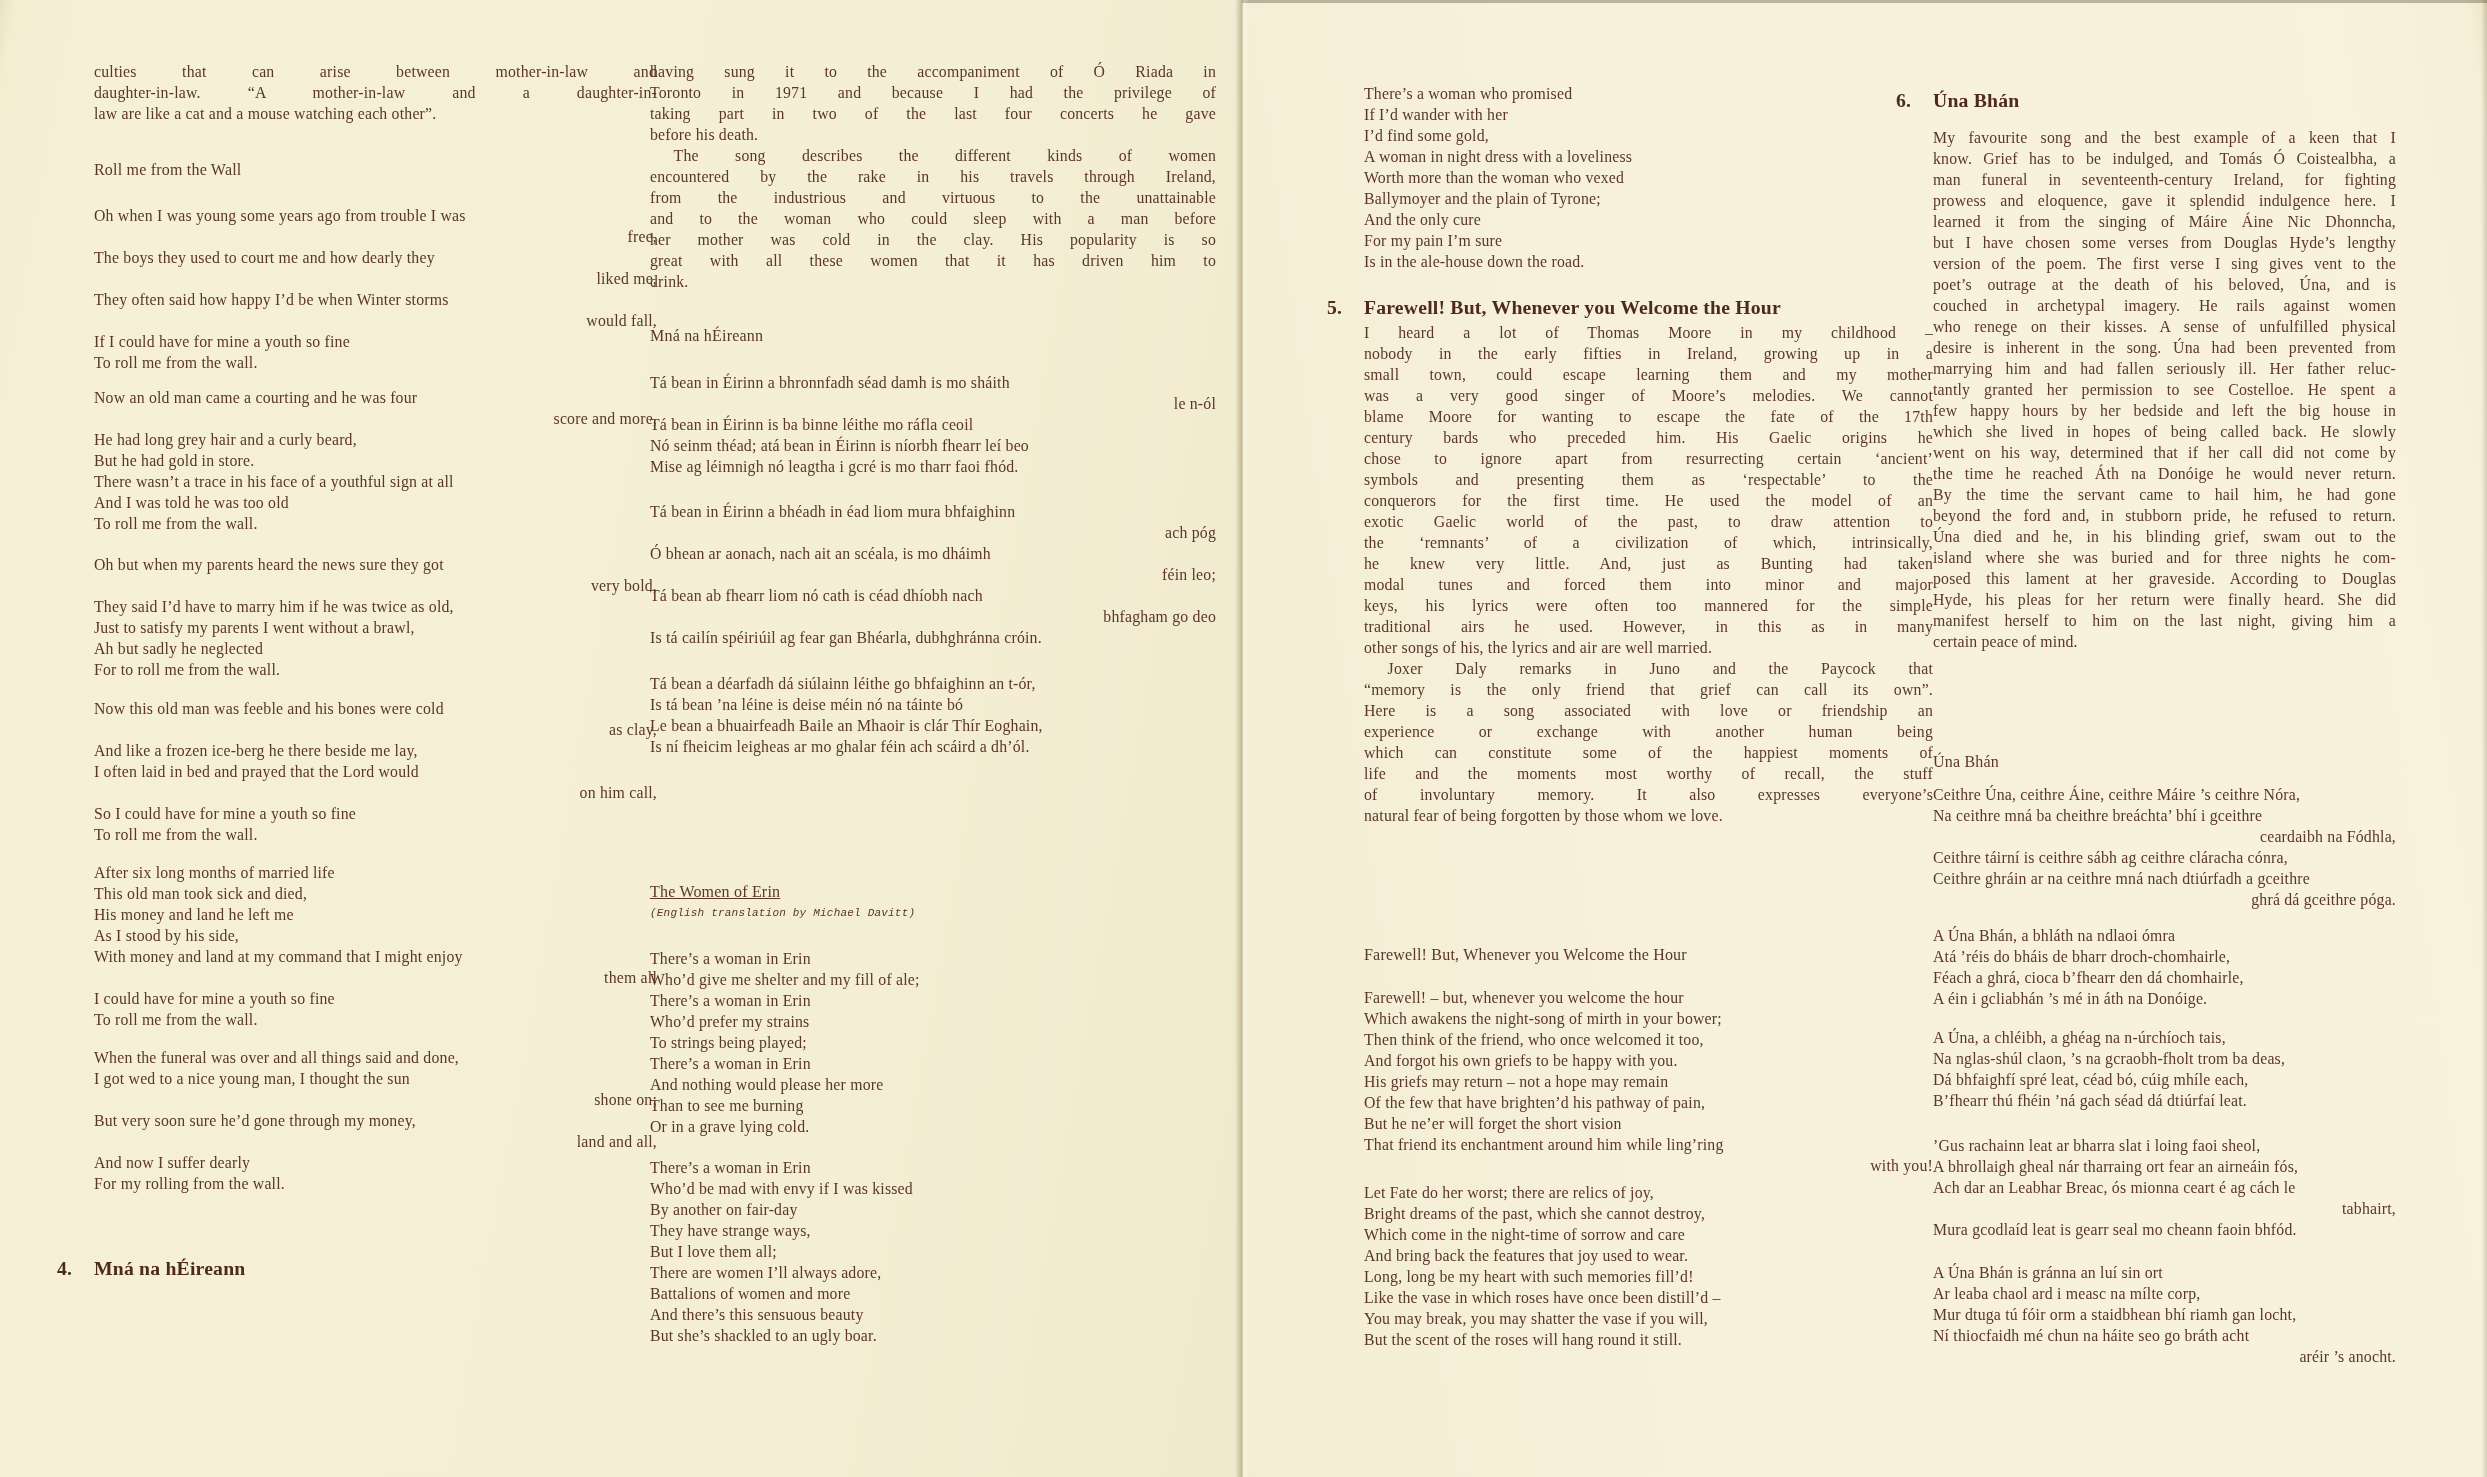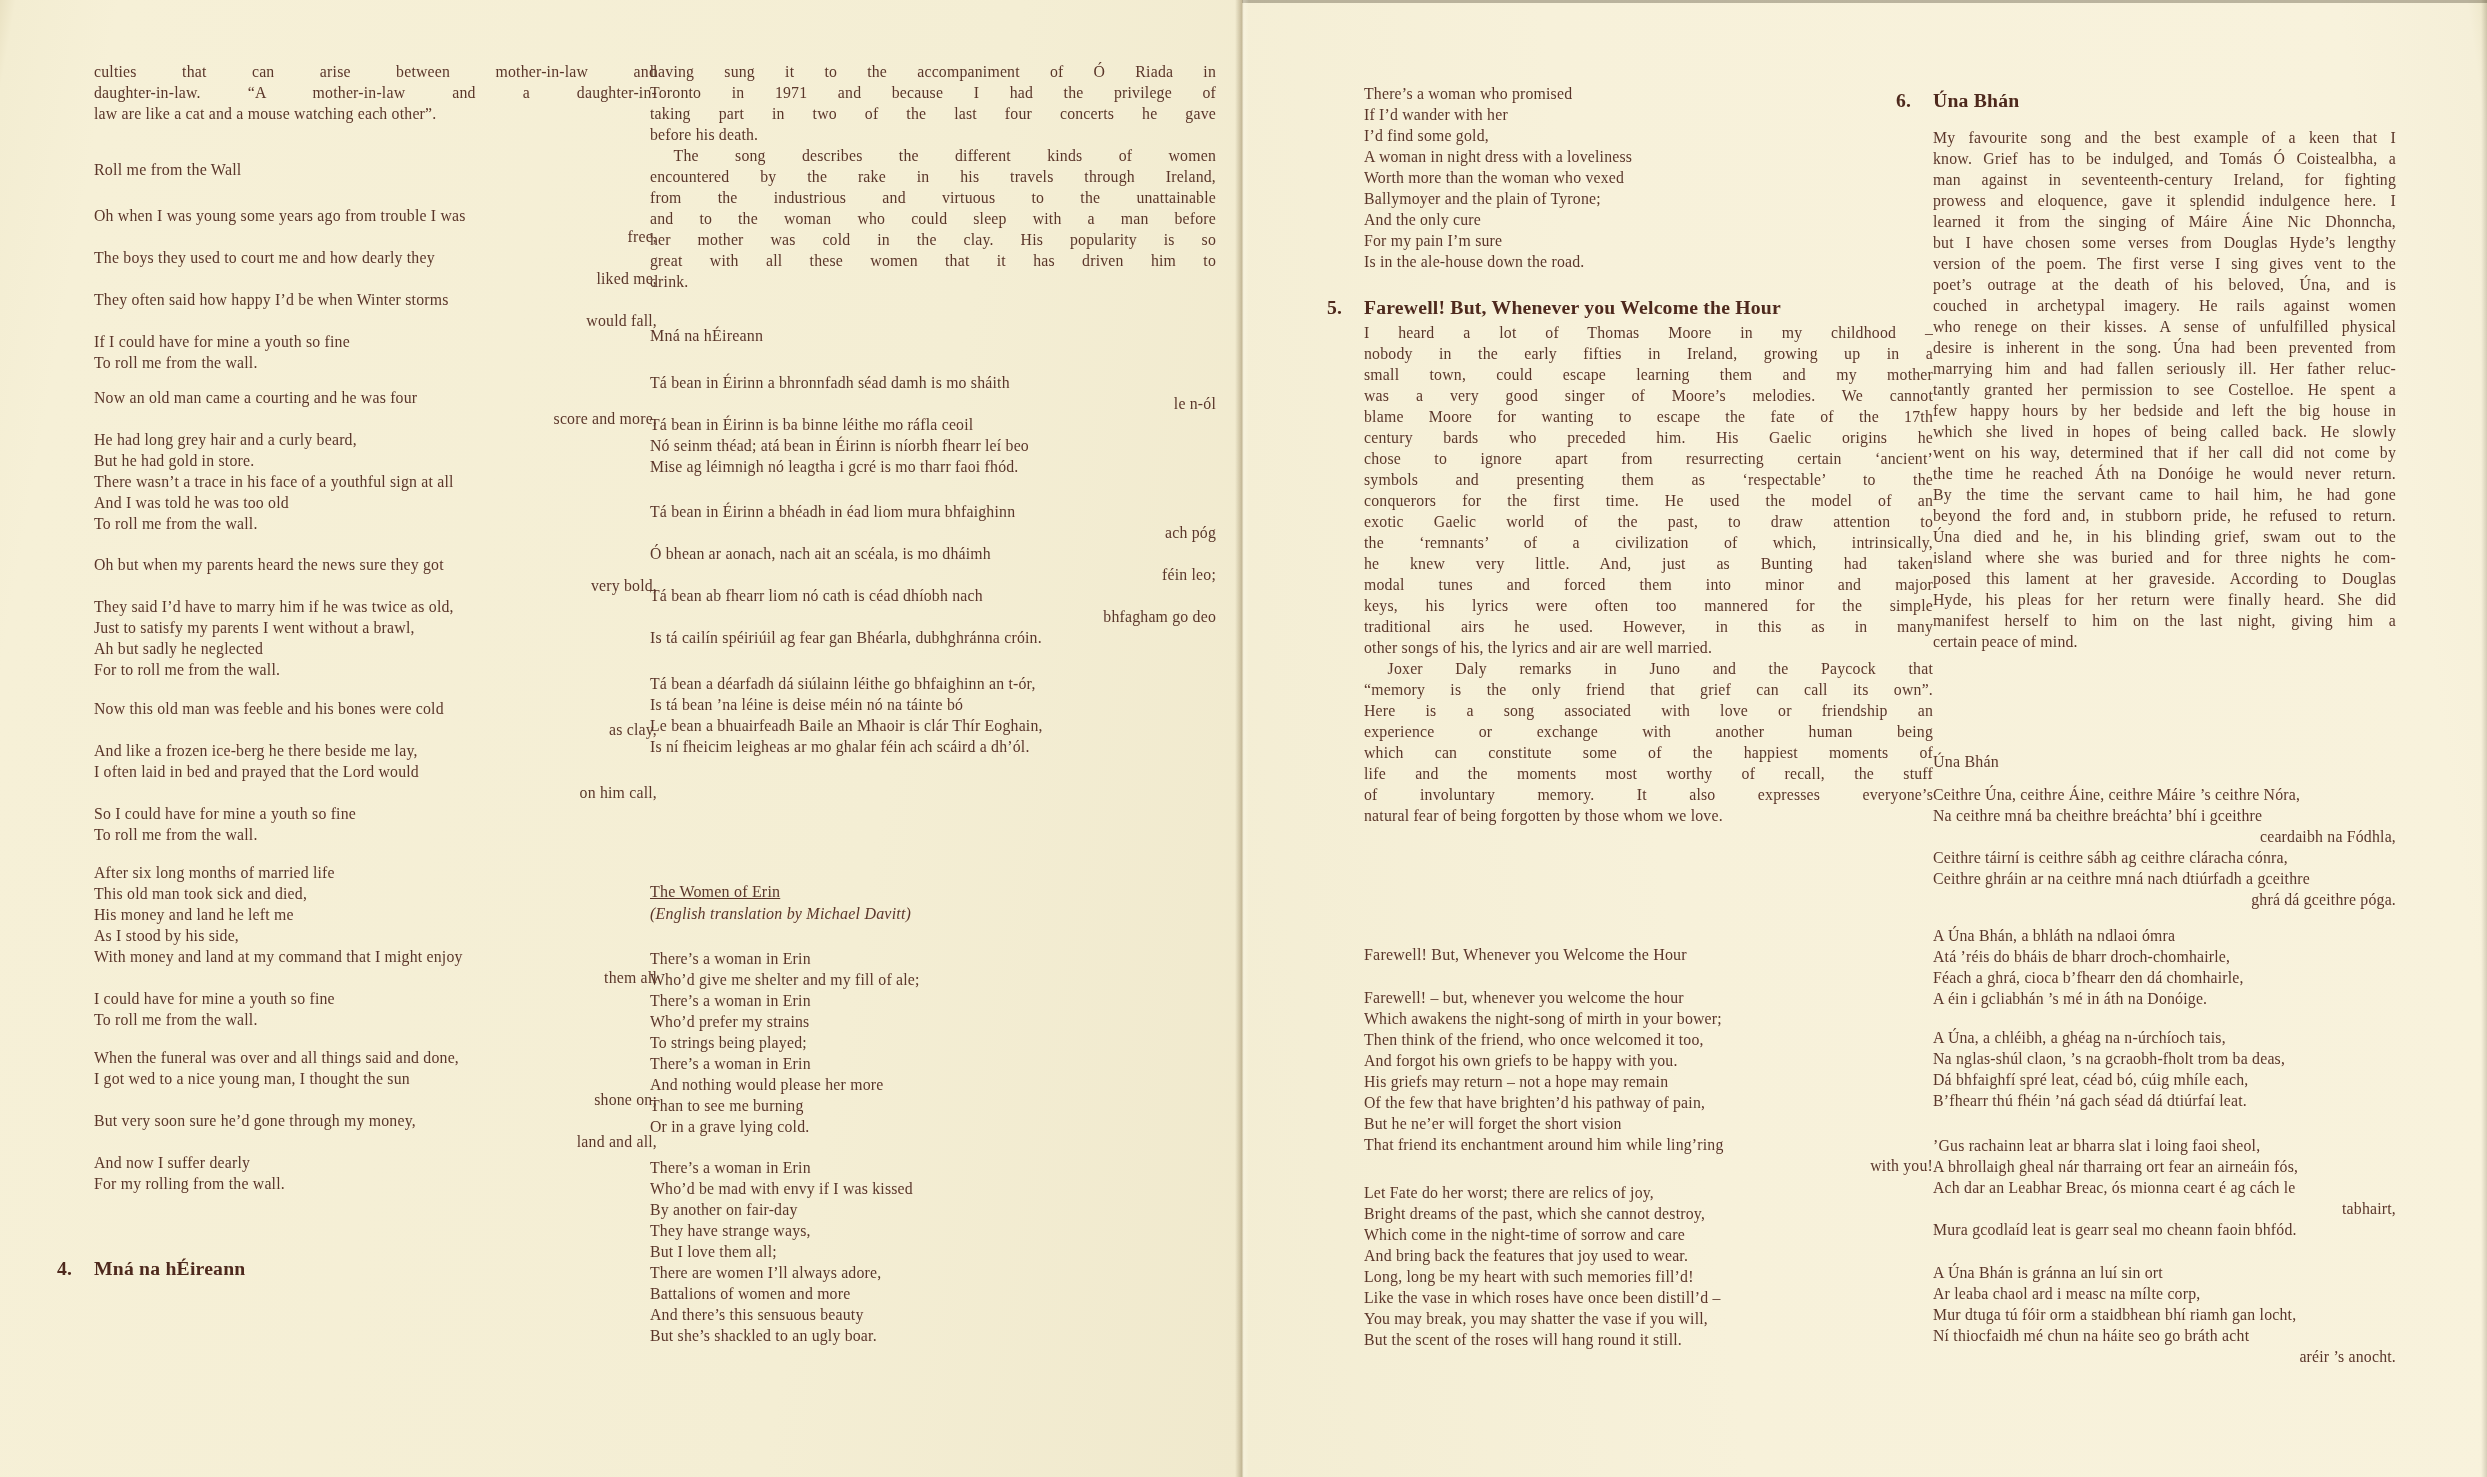--- a/index.html
+++ b/index.html
@@ -44,21 +44,21 @@
   .verse .vline { line-height:21px; font-size:15.8px; text-align:left; }
   .verse .vline.vr { text-align:right; }
 
   .section-heading {
     position:relative; font-weight:bold; font-size:19.7px; line-height:26.6px;
     color:var(--heading-ink,#4e291d); letter-spacing:0.2px;
   }
   .section-heading .num { position:absolute; left:-37px; top:0; }
 
   .subheading { font-size:16px; line-height:21.7px; }
-  .subheading-italic { font-size:16px; line-height:21.7px; font-style:italic; }
+  .subheading-italic { font-size:11px; line-height:21.7px; font-style:italic;font-family:Liberation Mono, monospace; }
 </style>
 </head>
 <body>
 
 <div id="spread" style="--ink: #5b362a; --heading-ink: #4e291d;">
   <div class="page" id="page-left"></div>
   <div class="page" id="page-right"></div>
   <div id="gutter-fold"></div>
   <div id="right-edge"></div>
 
@@ -252,21 +252,21 @@
         <div class="vline">Like the vase in which roses have once been distill’d –</div>
         <div class="vline">You may break, you may shatter the vase if you will,</div>
         <div class="vline">But the scent of the roses will hang round it still.</div>
       </div>
     </div>
   <div class="column" id="col4">
       <div class="section-heading"><span class="num">6.</span><span>Úna Bhán</span></div>
       <div class="prose" style="margin-top: 13.8px;">
         <div class="pline">My favourite song and the best example of a keen that I</div>
         <div class="pline">know. Grief has to be indulged, and Tomás Ó Coistealbha, a</div>
-        <div class="pline">man against in seventeenth-century Ireland, for fighting</div>
+        <div class="pline">man funeral in seventeenth-century Ireland, for fighting</div>
         <div class="pline">prowess and eloquence, gave it splendid indulgence here. I</div>
         <div class="pline">learned it from the singing of Máire Áine Nic Dhonncha,</div>
         <div class="pline">but I have chosen some verses from Douglas Hyde’s lengthy</div>
         <div class="pline">version of the poem. The first verse I sing gives vent to the</div>
         <div class="pline">poet’s outrage at the death of his beloved, Úna, and is</div>
         <div class="pline">couched in archetypal imagery. He rails against women</div>
         <div class="pline">who renege on their kisses. A sense of unfulfilled physical</div>
         <div class="pline">desire is inherent in the song. Úna had been prevented from</div>
         <div class="pline">marrying him and had fallen seriously ill. Her father reluc-</div>
         <div class="pline">tantly granted her permission to see Costelloe. He spent a</div>

